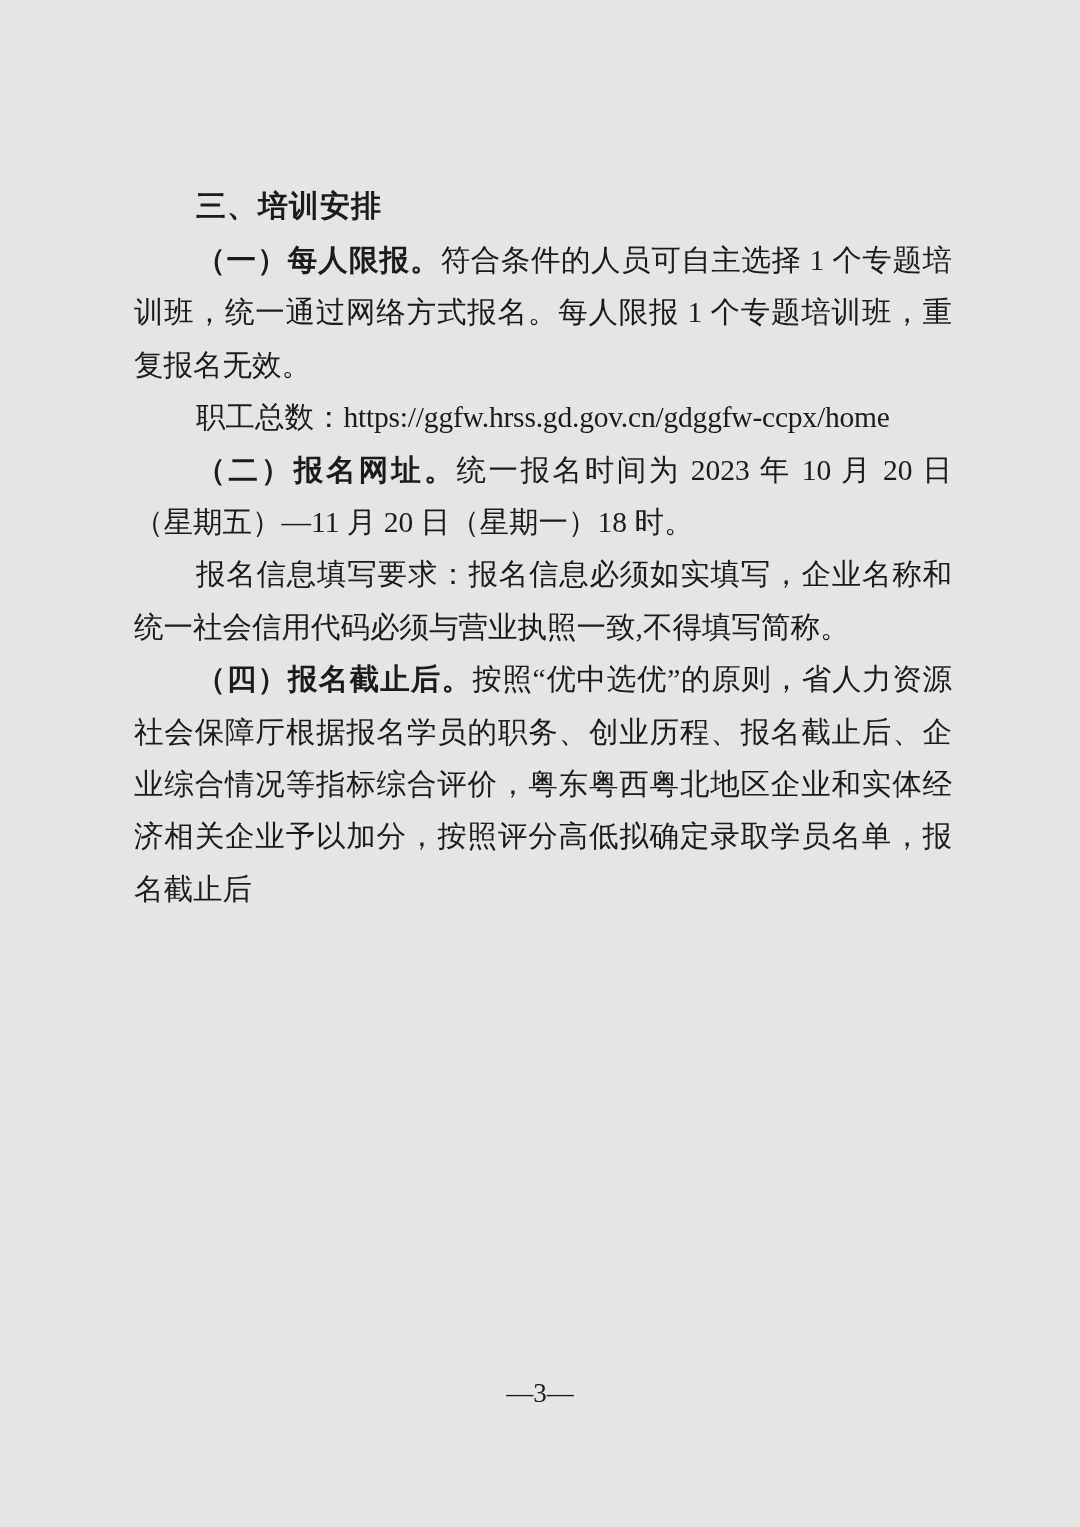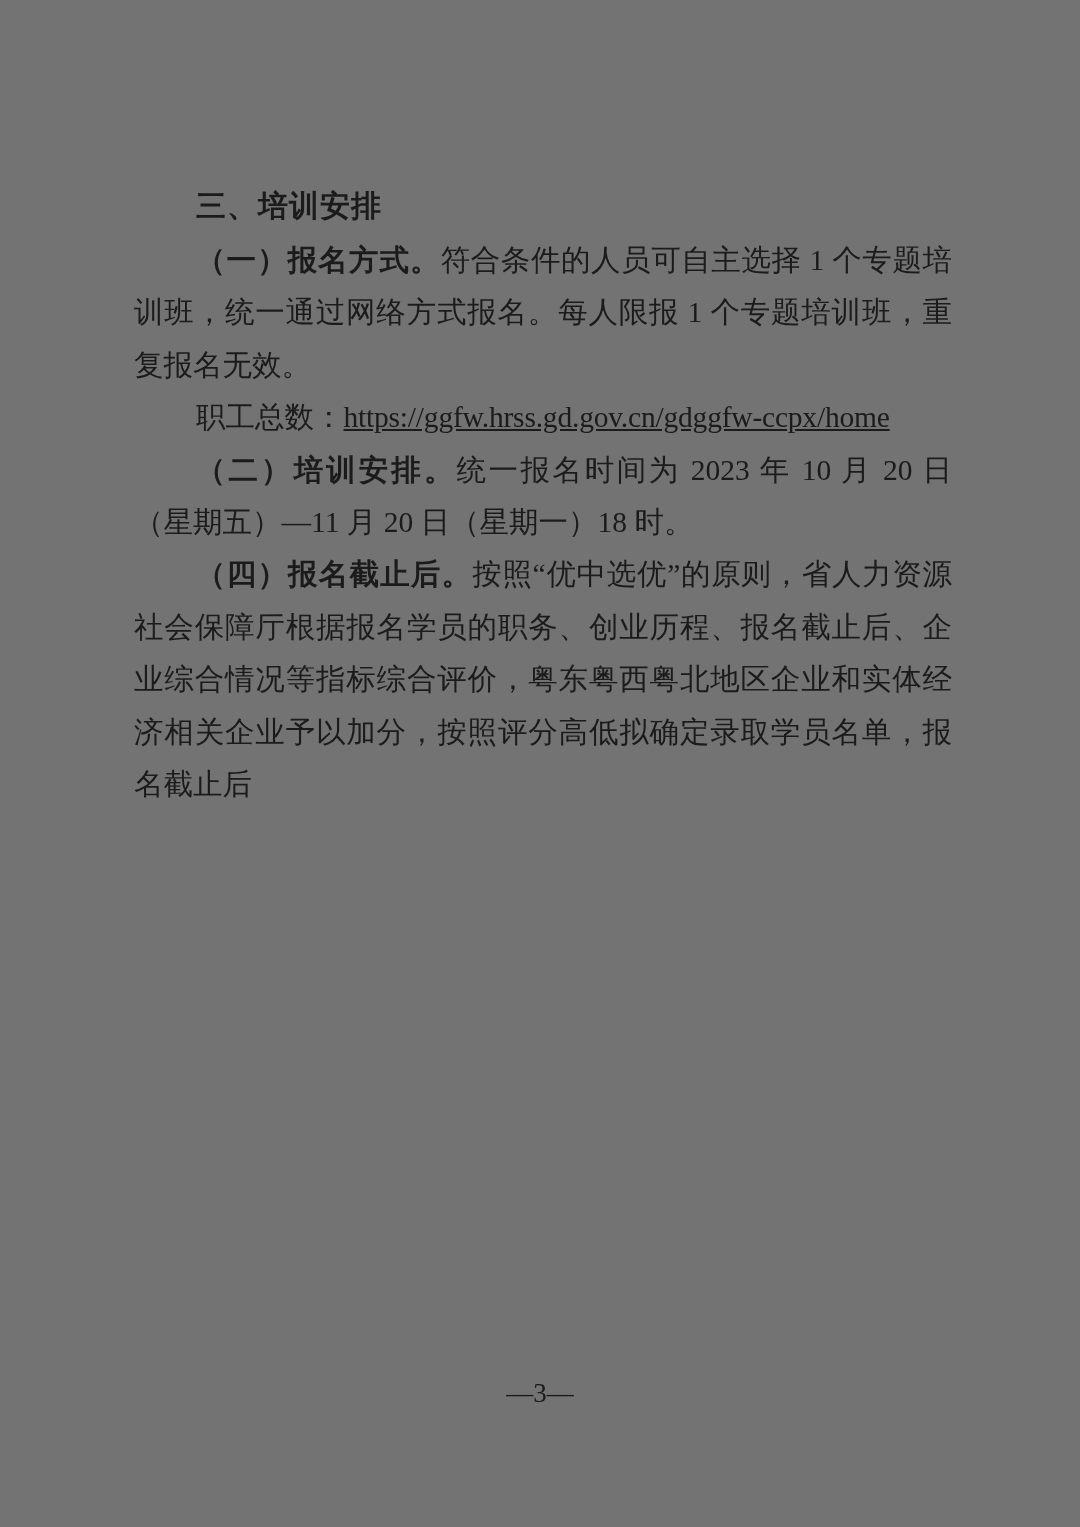--- a/index.html
+++ b/index.html
@@ -5,21 +5,21 @@
 <style>
   html, body {
     margin: 0;
     padding: 0;
     background: #ffffff;
   }
   .page {
     position: relative;
     width: 1080px;
     height: 1527px;
-    background: #737373;
+    background: #e5e5e5;
     margin: 0 auto;
     overflow: hidden;
     font-family: "Liberation Serif", "DejaVu Serif", serif;
     color: #1b1b1b;
   }
   .body-area {
     position: absolute;
     left: 134px;
     top: 180px;
     width: 818px;
@@ -47,21 +47,20 @@
     word-break: break-all;
   }
   .lead {
     font-family: "Liberation Sans", "DejaVu Sans", sans-serif;
     font-weight: bold;
     letter-spacing: 0.5px;
   }
   .url {
     font-family: "Liberation Serif", "DejaVu Serif", serif;
     letter-spacing: -0.2px;
-    text-decoration: underline;
   }
   .page-number {
     position: absolute;
     left: 0;
     right: 0;
     top: 1378px;
     text-align: center;
     font-family: "Liberation Serif", "DejaVu Serif", serif;
     font-size: 27px;
     color: #1b1b1b;
@@ -71,33 +70,36 @@
 </head>
 <body>
 
 <div class="page">
 
   <div class="body-area">
 
     <h2 class="section-heading">三、培训安排</h2>
 
     <p class="para">
-      <span class="lead">（一）报名方式。</span><span>符合条件的人员可自主选择 1 个专题培训班，统一通过网络方式报名。每人限报 1 个专题培训班，重复报名无效。</span>
+      <span class="lead">（一）每人限报。</span><span>符合条件的人员可自主选择 1 个专题培训班，统一通过网络方式报名。每人限报 1 个专题培训班，重复报名无效。</span>
     </p>
 
     <p class="para">
       <span>职工总数：</span><span class="url">https://ggfw.hrss.gd.gov.cn/gdggfw-ccpx/home</span>
     </p>
 
 
     <p class="para">
-      <span class="lead">（二）培训安排。</span><span>统一报名时间为 2023 年 10 月 20 日（星期五）—11 月 20 日（星期一）18 时。</span>
+      <span class="lead">（二）报名网址。</span><span>统一报名时间为 2023 年 10 月 20 日（星期五）—11 月 20 日（星期一）18 时。</span>
     </p>
 
 
+    <p class="para">
+      <span>报名信息填写要求：报名信息必须如实填写，企业名称和统一社会信用代码必须与营业执照一致,不得填写简称。</span>
+    </p>
 
     <p class="para">
       <span class="lead">（四）报名截止后。</span><span>按照“优中选优”的原则，省人力资源社会保障厅根据报名学员的职务、创业历程、报名截止后、企业综合情况等指标综合评价，粤东粤西粤北地区企业和实体经济相关企业予以加分，按照评分高低拟确定录取学员名单，报名截止后</span>
     </p>
 
   </div>
 
   <div class="page-number">—3—</div>
 
 </div>

